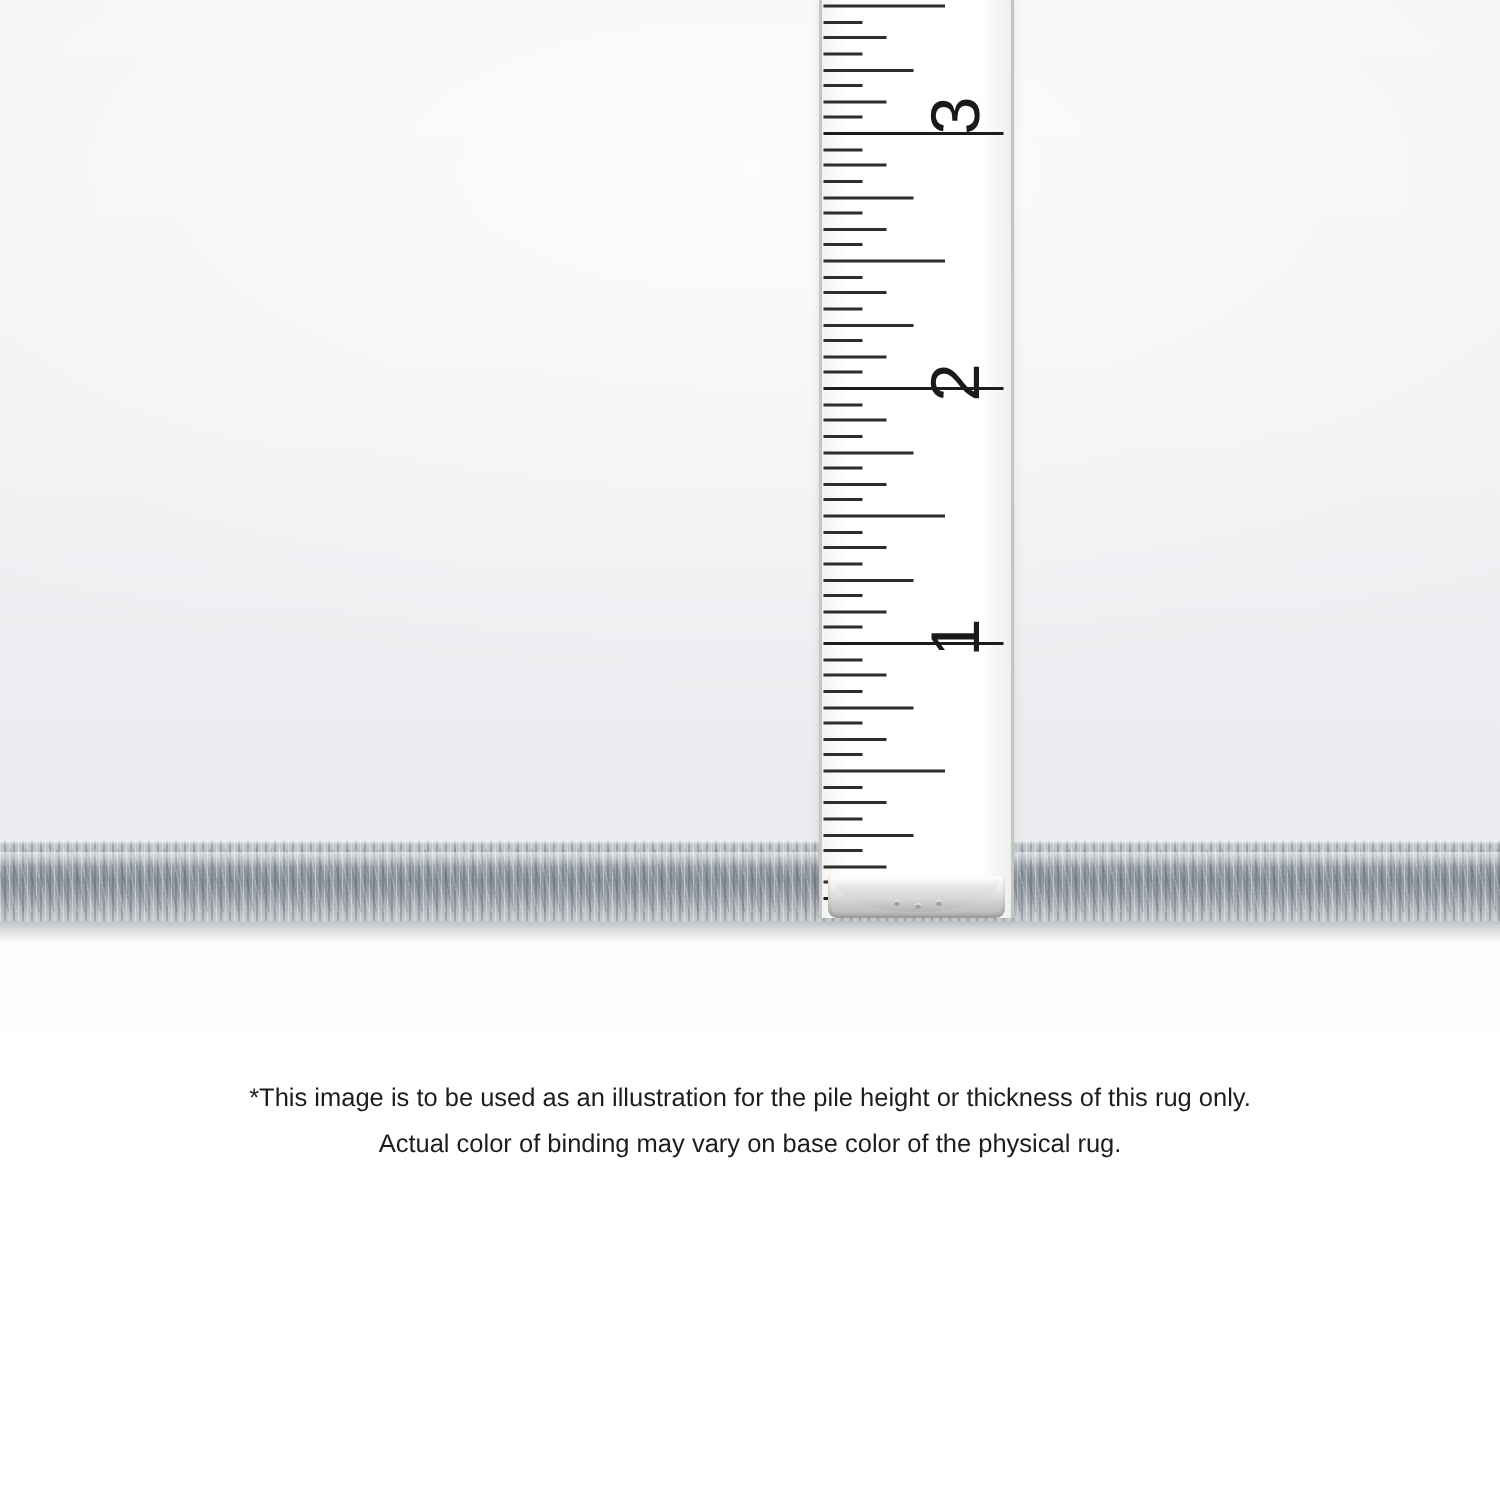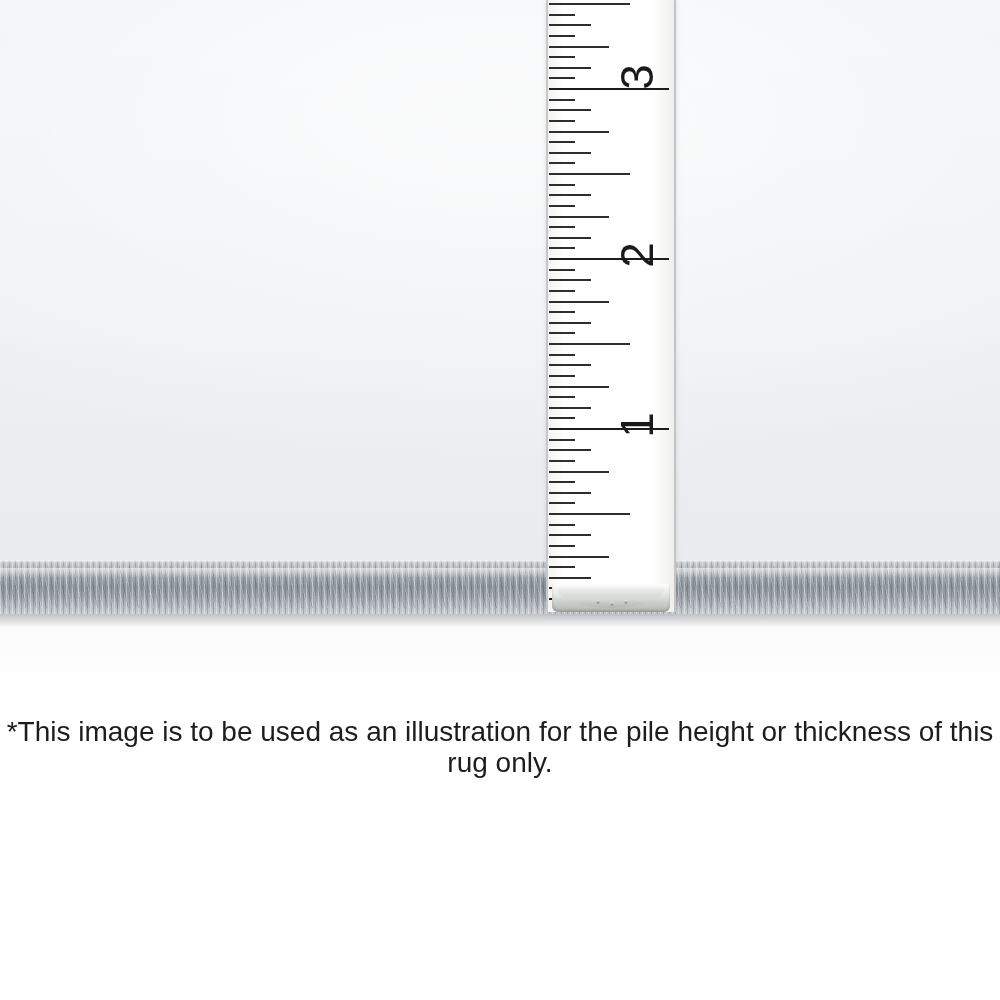--- a/index.html
+++ b/index.html
@@ -186,21 +186,21 @@
   }
 
   
   .caption {
     position: absolute;
     left: 0;
     top: 716px;
     width: 1000px;
     text-align: center;
     color: #1d1d1d;
-    font-size: 28px;
+    font-size: 17px;
     line-height: 31px;
     font-family: "Liberation Sans", sans-serif;
   }
   .caption div { display: block; }
 </style>
 </head>
 <body>
 
 <div id="scene">
 
@@ -286,18 +286,19 @@
         <div class="tape-num" style="left: 78px; top: 54px;">3</div>
       </div>
 
   </div>
 
   <div class="tape-tip"></div>
   <div class="tip-curve"></div>
 
   <div class="caption">
     <div>*This image is to be used as an illustration for the pile height or thickness of this rug only.</div>
+    <div>Actual color of binding may vary on base color of the physical rug.</div>
   </div>
 
 <div class="tip-rivet" style="left: 596px; top: 600px;"></div>
     <div class="tip-rivet" style="left: 610px; top: 602px;"></div>
     <div class="tip-rivet" style="left: 624px; top: 600px;"></div>
   </div>
 
 </body></html>

